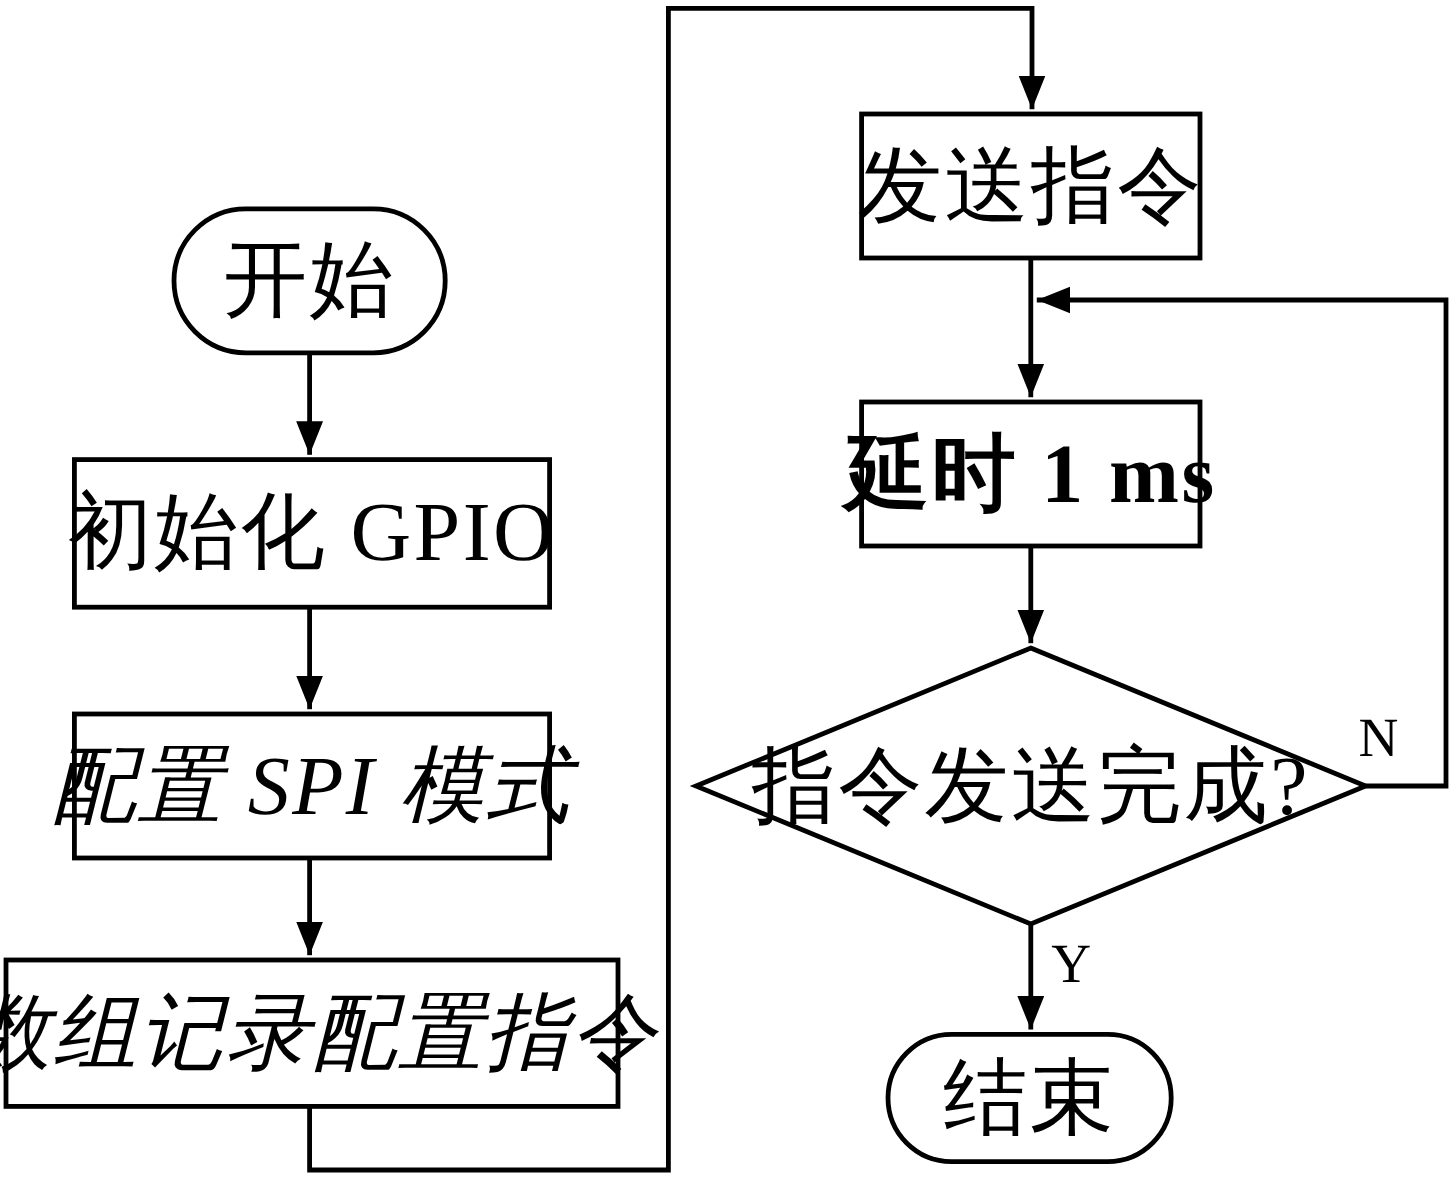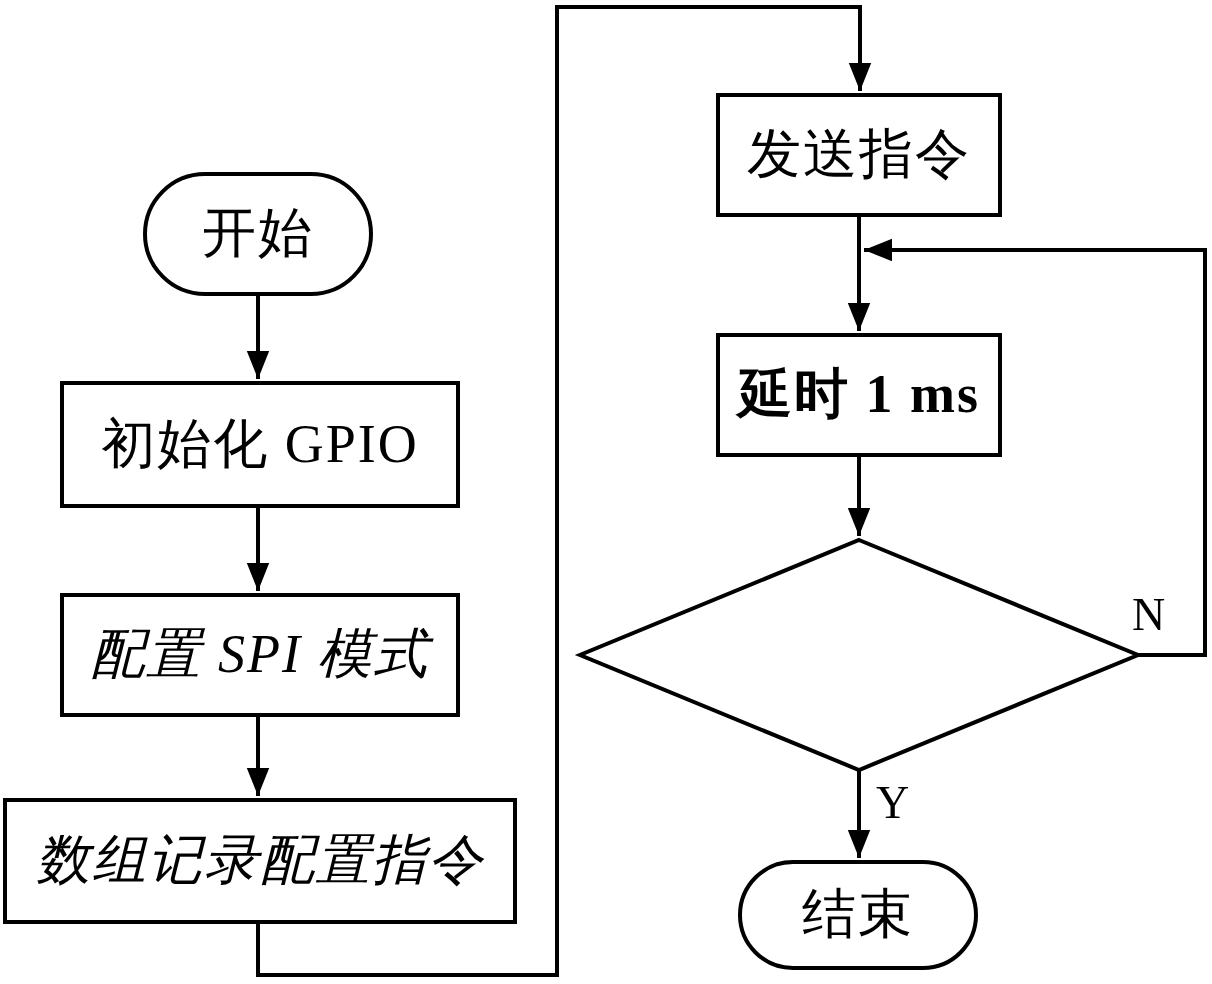--- a/index.html
+++ b/index.html
@@ -30,21 +30,21 @@
     stroke: #000000;
     stroke-width: 4;
   }
   .node-label {
     position: absolute;
     display: flex;
     align-items: center;
     justify-content: center;
     text-align: center;
     color: #000000;
-    font-size: 54px;
+    font-size: 70px;
     letter-spacing: 2px;
     line-height: 1.1;
     white-space: nowrap;
     pointer-events: none;
   }
   .edge-label {
     position: absolute;
     color: #000000;
     font-size: 46px;
     line-height: 1;
@@ -87,20 +87,21 @@
   <div class="node-label" style="left:62px; top:383px; width:396px; height:123px;text-align:right;">初始化 GPIO</div>
 
   <div class="node-label" style="left:62px; top:595px; width:396px; height:120px;font-style:italic;">配置 SPI 模式</div>
 
   <div class="node-label" style="left:5px; top:800px; width:510px; height:122px;font-style:italic;">数组记录配置指令</div>
 
   <div class="node-label" style="left:718px; top:95px; width:282px; height:120px;">发送指令</div>
 
   <div class="node-label" style="left:718px; top:335px; width:282px; height:120px;font-weight:bold;">延时 1 ms</div>
 
+  <div class="node-label" style="left:580px; top:540px; width:558px; height:230px;">指令发送完成?</div>
 
   <div class="node-label" style="left:740px; top:862px; width:236px; height:106px;">结束</div>
 
   <div class="edge-label" style="left:1132px; top:592px;">N</div>
 
   <div class="edge-label" style="left:876px; top:780px;">Y</div>
 
 </div>
 
 </body></html>

